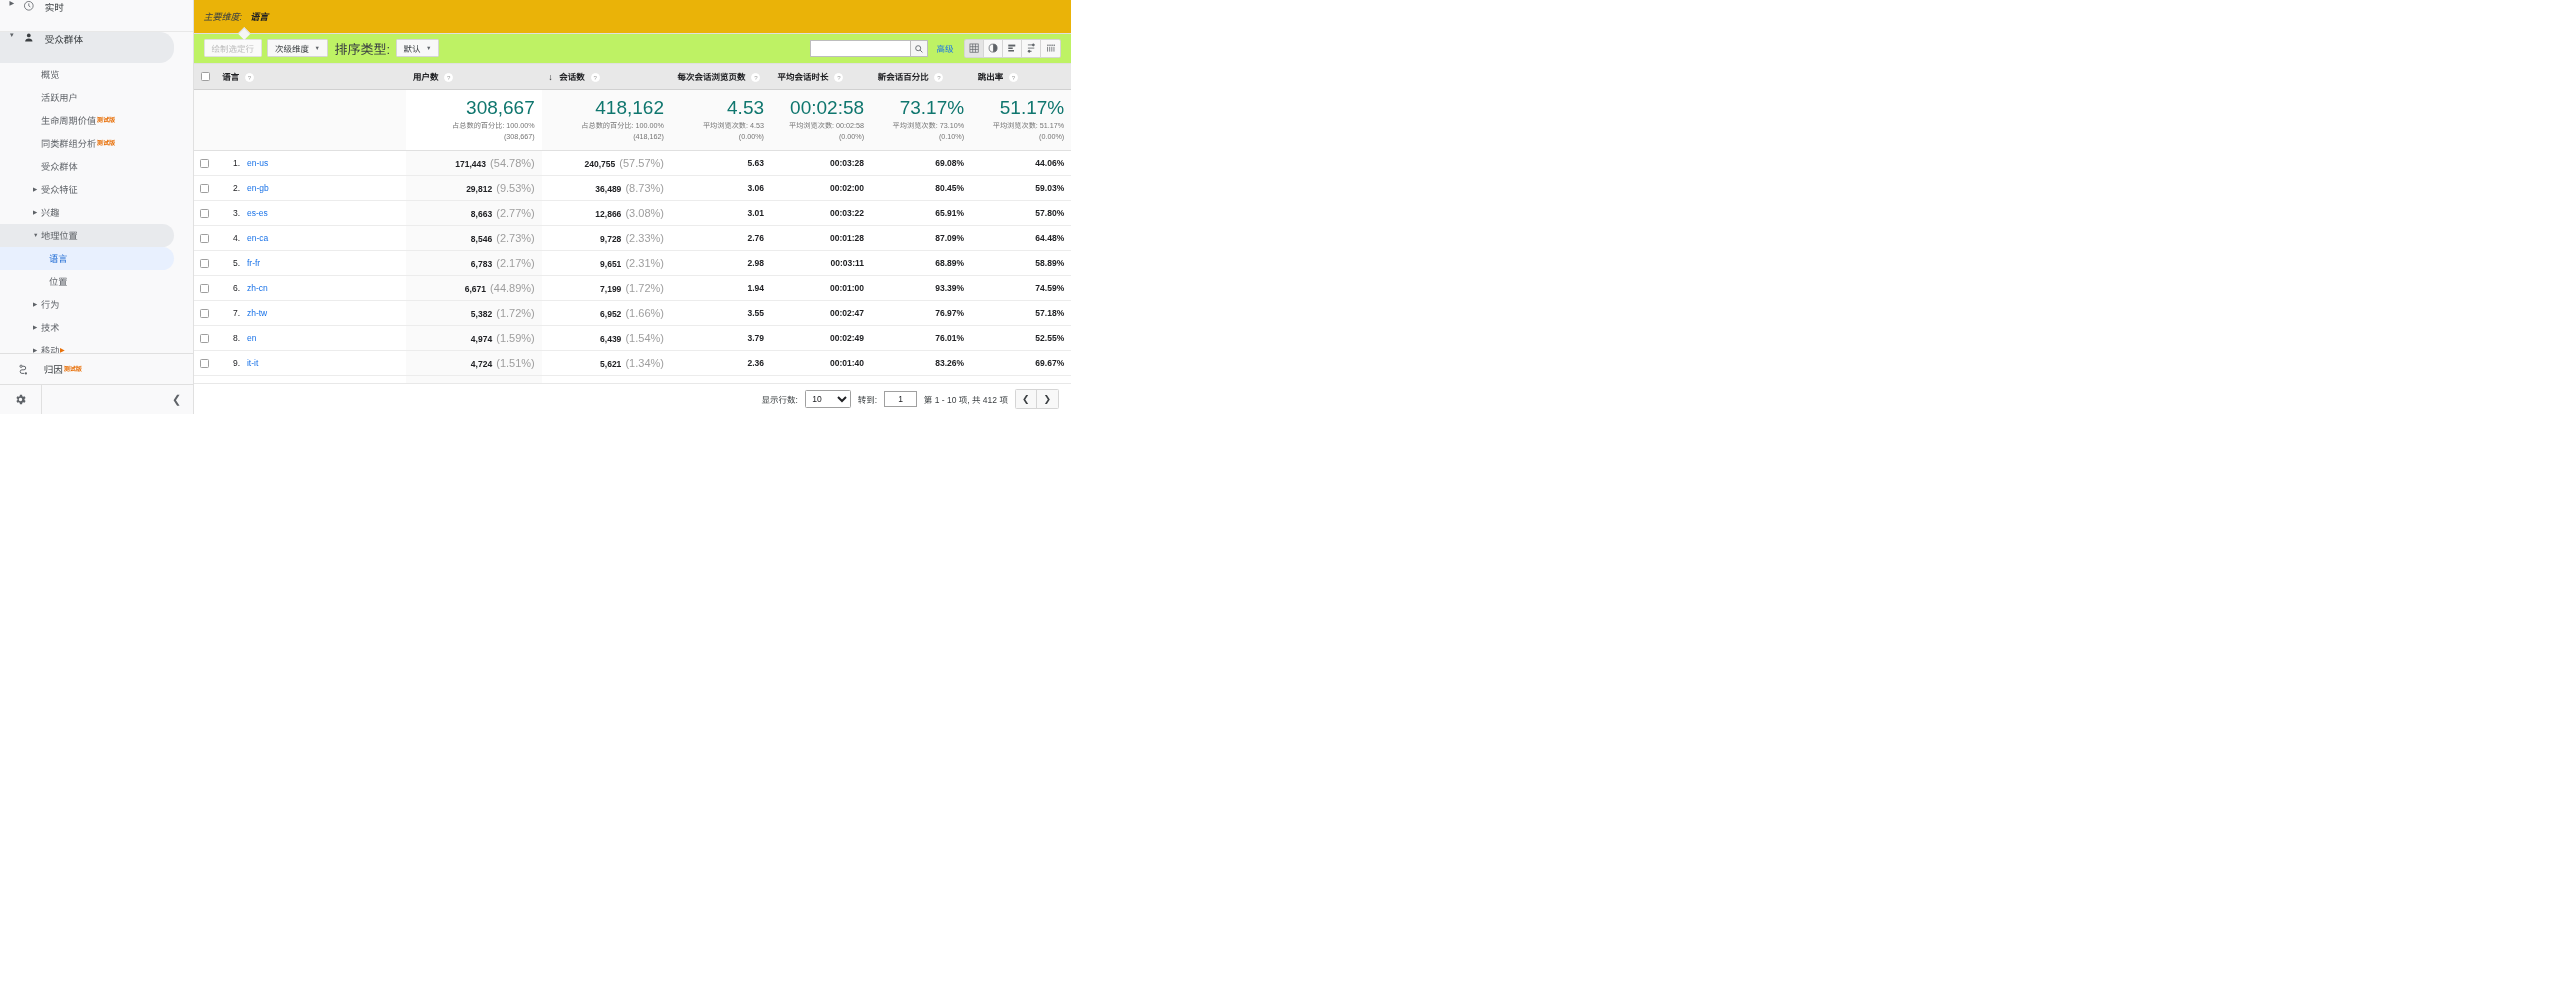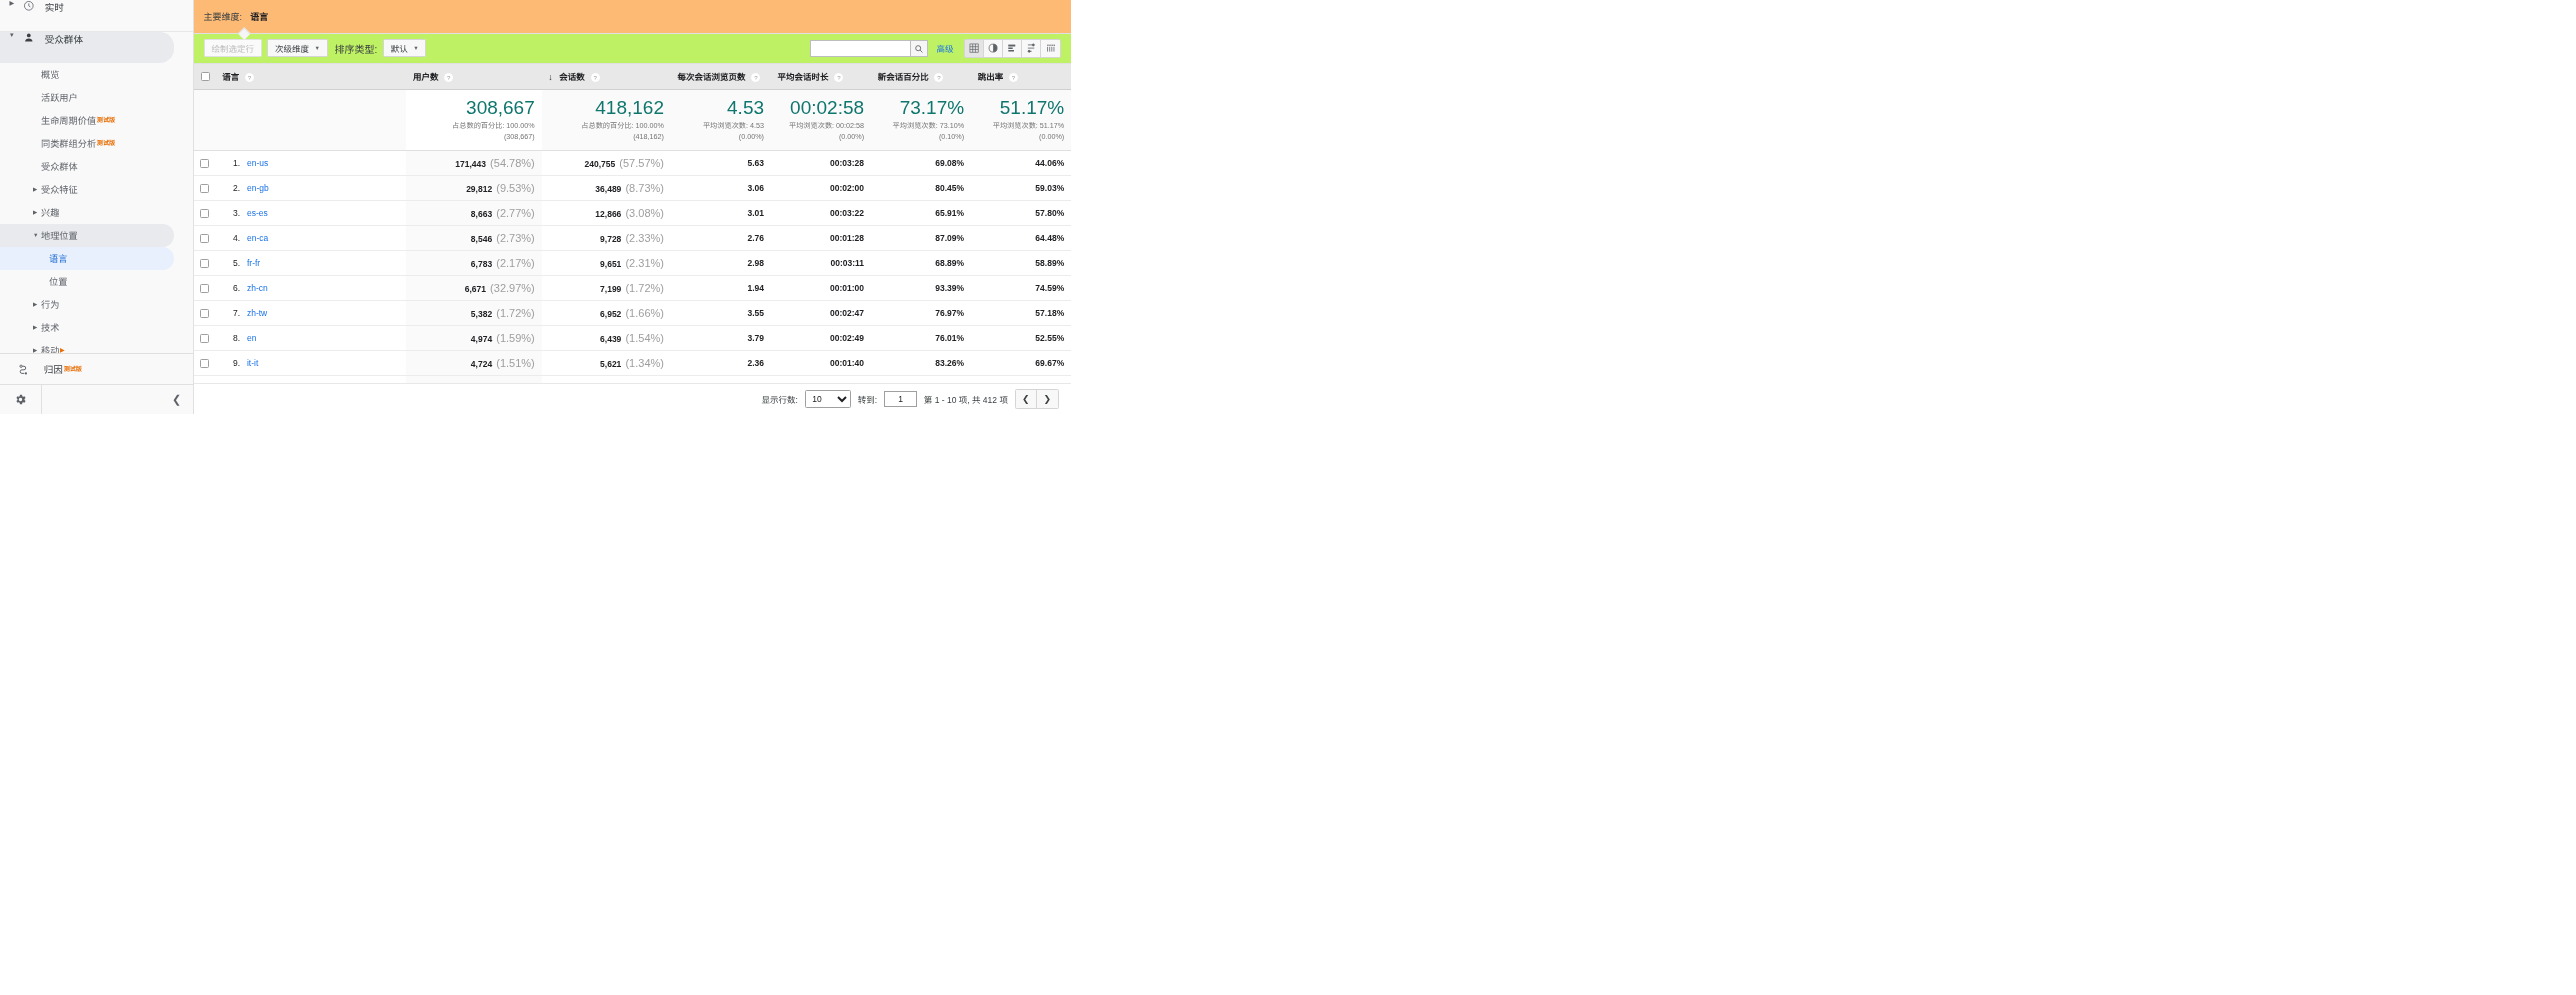--- a/index.html
+++ b/index.html
@@ -93,22 +93,22 @@
   .settings-bar .spacer { flex: 1; border-left: 0.7px solid #e0e0e0; height: 100%; }
   .settings-bar .collapse { width: 33px; display: flex; align-items: center;
     justify-content: center; color: #5f6368; cursor: pointer; font-size: 11px; }
 
   
   .main { flex: 1 1 auto; height: 414px; display: flex; flex-direction: column;
           background: #fff; overflow: hidden; position: relative; }
 
   .dim-bar {
     height: 36px; display: flex; align-items: center;
-    padding-left: 9.6px; background: #fdba74;
-    border-bottom: 0.7px solid #e0e0e0; position: relative;
+    padding-left: 9.6px; background: #eab308;
+    border-bottom: 0.7px solid #e0e0e0; position: relative; font-style: italic;
   }
   .dim-bar .dim-label { font-size: 9px; color: #3c4043; }
   .dim-bar .dim-value { font-size: 9px; color: #202124; font-weight: bold; margin-left: 8.2px; }
   .dim-bar::after {
     content: ""; position: absolute; left: 46px; bottom: -4.1px;
     width: 7.5px; height: 7.5px; background: #f5f5f5;
     border-left: 0.7px solid #e0e0e0; border-top: 0.7px solid #e0e0e0;
     transform: rotate(45deg);
   }
 
@@ -117,21 +117,21 @@
     border-bottom: 0.7px solid #e0e0e0;
     display: flex; align-items: center; padding: 0 9.6px;
   }
   .btn {
     height: 18px; padding: 0 6.8px; font-size: 8.5px;
     background: #f8f8f8; border: 0.7px solid #d5d5d5; border-radius: 1.4px;
     color: #3c4043; display: inline-flex; align-items: center; cursor: pointer;
   }
   .btn.disabled { color: #bdbdbd; background: #fafafa; border-color: #e0e0e0; cursor: default; }
   .btn .tri { margin-left: 5.5px; font-size: 5.5px; color: #5f6368; }
-  .ctrl-bar .sep-label { font-size: 10px; color: #3c4043; margin: 0 5.5px 0 6.8px; }
+  .ctrl-bar .sep-label { font-size: 13px; color: #3c4043; margin: 0 5.5px 0 6.8px; }
   .ctrl-spacer { flex: 1 1 auto; }
 
   .searchwrap { display: flex; align-items: center; }
   .search-input {
     width: 100px; height: 16.4px; border: 0.7px solid #bdbdbd; border-right: none;
     background: #fff; font-size: 8.2px; padding: 0 4.1px; outline: none;
     font-family: "Liberation Sans", sans-serif;
   }
   .search-btn {
     width: 18px; height: 16.4px; border: 0.7px solid #bdbdbd; background: #f6f6f6;
@@ -519,21 +519,21 @@
               <td class="metric shade"><span>6,783</span><span class="pct">(2.17%)</span></td>
               <td class="metric"><span>9,651</span><span class="pct">(2.31%)</span></td>
               <td class="metric"><span>2.98</span></td>
               <td class="metric"><span>00:03:11</span></td>
               <td class="metric"><span>68.89%</span></td>
               <td class="metric"><span>58.89%</span></td>
             </tr>
             <tr class="drow">
               <td class="check"><span class="cbx"></span></td>
               <td><span class="idx">6.</span><a class="dimlink">zh-cn</a></td>
-              <td class="metric shade"><span>6,671</span><span class="pct">(32.97%)</span></td>
+              <td class="metric shade"><span>6,671</span><span class="pct">(44.89%)</span></td>
               <td class="metric"><span>7,199</span><span class="pct">(1.72%)</span></td>
               <td class="metric"><span>1.94</span></td>
               <td class="metric"><span>00:01:00</span></td>
               <td class="metric"><span>93.39%</span></td>
               <td class="metric"><span>74.59%</span></td>
             </tr>
             <tr class="drow">
               <td class="check"><span class="cbx"></span></td>
               <td><span class="idx">7.</span><a class="dimlink">zh-tw</a></td>
               <td class="metric shade"><span>5,382</span><span class="pct">(1.72%)</span></td>

